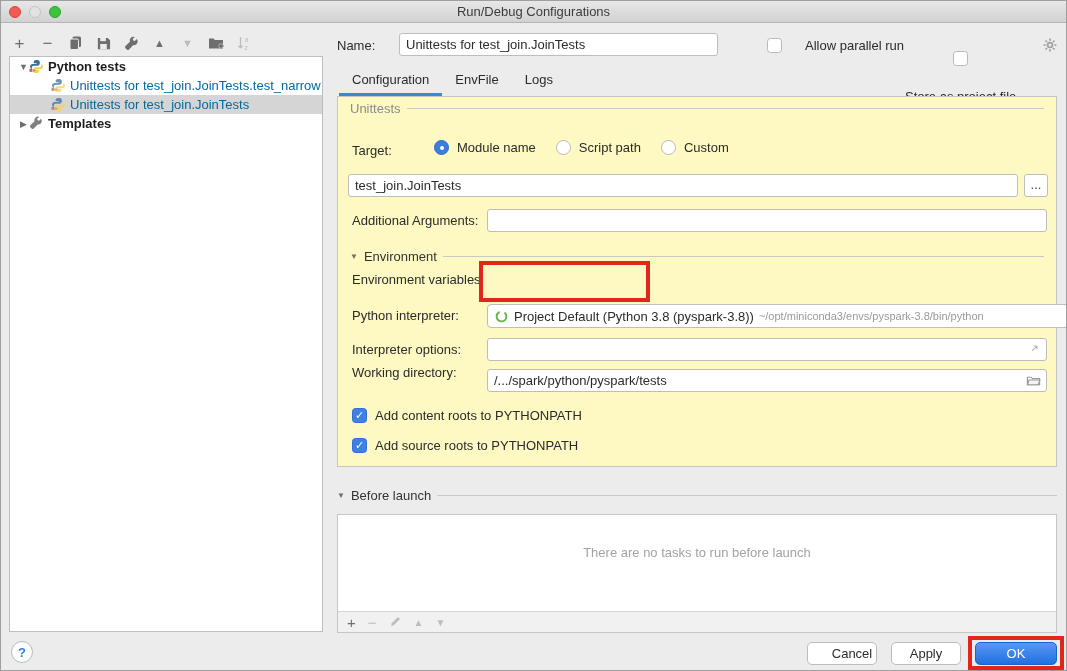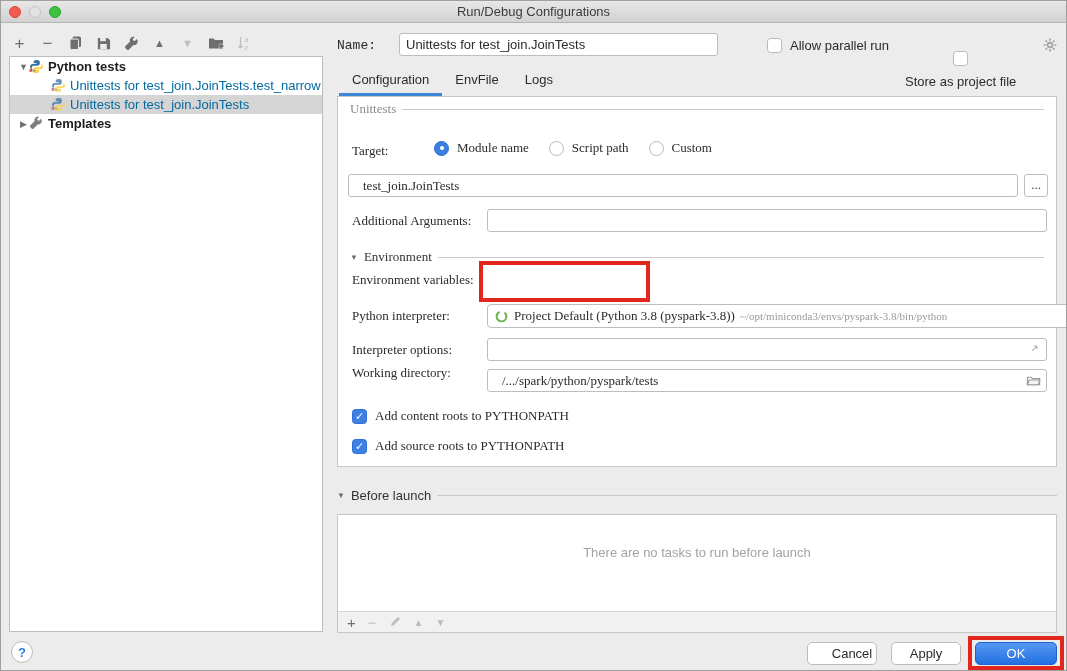--- a/index.html
+++ b/index.html
@@ -35,47 +35,47 @@
   .tree-ico { width:15px; height:15px; margin-right:4px; flex:0 0 auto; position:relative; }
   .tree-label-bold { font-weight:700; color:#1d1d1d; }
   .tree-label-gray { color:#0369a1; }
 
   
   .help-btn { position:absolute; left:10px; top:640px; width:22px; height:22px; border-radius:50%;
     background:#fdfdfd; border:1px solid #bcbcbc; color:#2f7de3; font-size:13px; font-weight:700;
     display:flex; align-items:center; justify-content:center; }
 
   
-  .name-label { position:absolute; left:336px; top:37px;font-family:Liberation Mono, monospace; }
+  .name-label { position:absolute; left:336px; top:37px; }
   .name-input { position:absolute; left:398px; top:32px; width:319px; height:23px; background:#fff;
     border:1px solid #bdbdbd; border-radius:3px; padding:3px 6px; }
   .chk { width:15px; height:15px; border-radius:3.5px; flex:0 0 auto; }
   .chk.off { background:#fff; border:1px solid #b9b9b9; }
   .chk.on  { background:#3f80e5; border:1px solid #2f6fd6; color:#fff; font-size:11px; line-height:13px; text-align:center; }
-  .cbrow { position:absolute; display:flex; align-items:center; gap:8px; height:18px;text-align:right; }
+  .cbrow { position:absolute; display:flex; align-items:center; gap:23px; height:18px;text-align:right; }
   .cb-parallel { left:766px; top:35px; }
   .cb-store    { left:904px; top:50px;flex-direction:column; }
   .gear { position:absolute; left:1041px; top:36px; width:16px; height:16px; }
 
   
   .tabs { position:absolute; left:338px; top:66px; height:29px; display:flex; }
   .tab { position:relative; padding:5px 13px 0 13px; height:29px; color:#2b2b2b; }
   .tab.active::after { content:""; position:absolute; left:0; right:0; bottom:0; height:3px; background:#3e86d6; }
 
   
   .config-panel { position:absolute; left:336px; top:95px; width:720px; height:371px;
-    border:1px solid #c6c6c6; background:#ffffff;font-family:Liberation Serif, serif; }
+    border:1px solid #c6c6c6; background:#fef9c3; }
   .sect { position:absolute; display:flex; align-items:center; width:100%; padding:0 12px; gap:6px; }
   .sect .line { flex:1; height:1px; background:#c9c9c9; }
   .sect .tri { font-size:8px; color:#6e6e6e; }
   .sect-unittests { top:4px; color:#8c8c8c; }
   .sect-env { top:152px; color:#333; }
   .lbl { position:absolute; left:14px; }
   .field { position:absolute; left:149px; width:560px; height:23px; background:#fff;
-    border:1px solid #bdbdbd; border-radius:3px; padding:3px 14px; white-space:nowrap; overflow:hidden; }
+    border:1px solid #bdbdbd; border-radius:3px; padding:3px 6px; white-space:nowrap; overflow:hidden; }
   .field .ficon { position:absolute; right:5px; top:3px; }
 
   .target-row { position:absolute; left:96px; top:43px; display:flex; align-items:center; gap:8px; }
   .radio { width:15px; height:15px; border-radius:50%; flex:0 0 auto; }
   .radio.on { background:#3b7ede; border:1px solid #2c6ecf; position:relative; }
   .radio.on::after { content:""; position:absolute; left:4.5px; top:4.5px; width:4px; height:4px; border-radius:50%; background:#fff; }
   .radio.off { background:#fff; border:1px solid #b9b9b9; }
   .radio-lbl { margin-right:12px; }
 
   .module-field { left:10px; top:77px; width:670px; }

